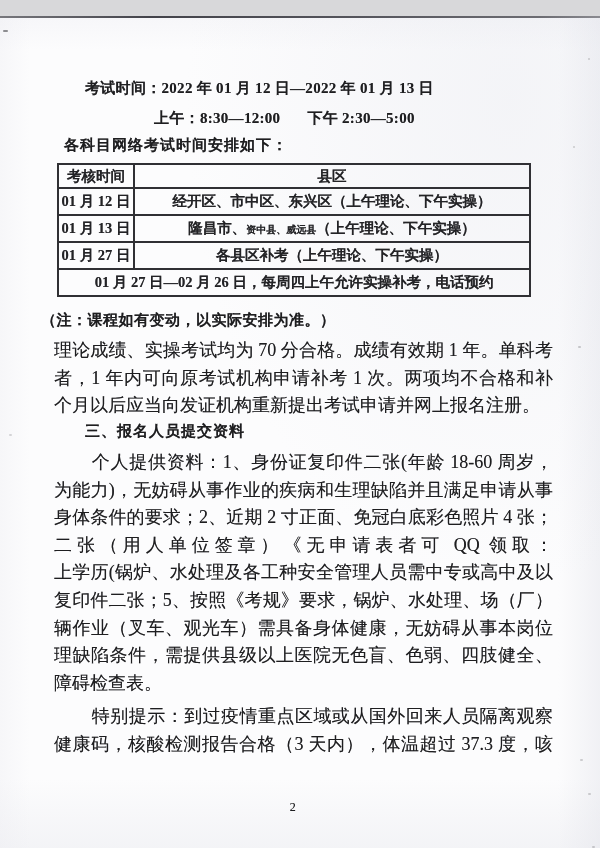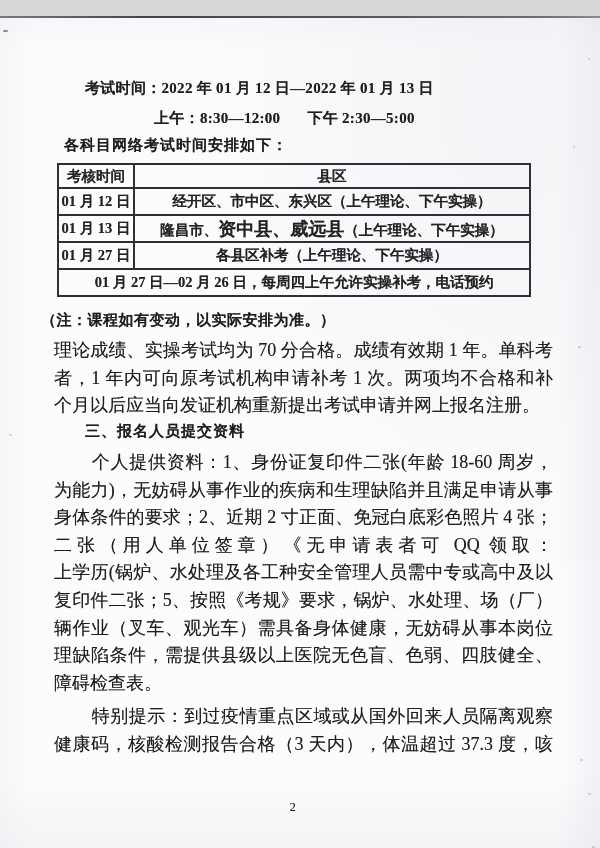--- a/index.html
+++ b/index.html
@@ -30,21 +30,21 @@
 
   #sched{position:absolute;left:57px;top:147px;width:474px;
     border-collapse:collapse;table-layout:fixed;
     font-family:"Liberation Serif","DejaVu Serif",serif;
     font-size:14.5px;font-weight:700;color:#232326;
     text-shadow:0 0 0.5px rgba(25,25,30,0.5);}
   #sched td{border:2px solid #303034;text-align:center;padding:0 2px;overflow:hidden;}
   #sched .c1{width:70px;border-radius:10px;}
   #sched tr{height:27px;}
   #sched tr.hrow{height:24px;}
-  #sched .sm{font-size:18px;}
+  #sched .sm{font-size:10px;}
 
   #note{left:41px;top:295px;font-size:15px;letter-spacing:0.5px;}
   .para{position:absolute;left:54px;width:499px;}
   .pl{height:27.6px;line-height:27.6px;font-size:18px;overflow:hidden;
       text-align:justify;text-shadow:0 0 0.5px rgba(25,25,30,0.5);}
   .j{text-align-last:justify;}
   .ind{text-indent:2.1em;}
   #para1{top:321px;}
   #h3{left:85px;top:406px;font-size:15px;letter-spacing:1px;}
   #para2{top:433px;}

